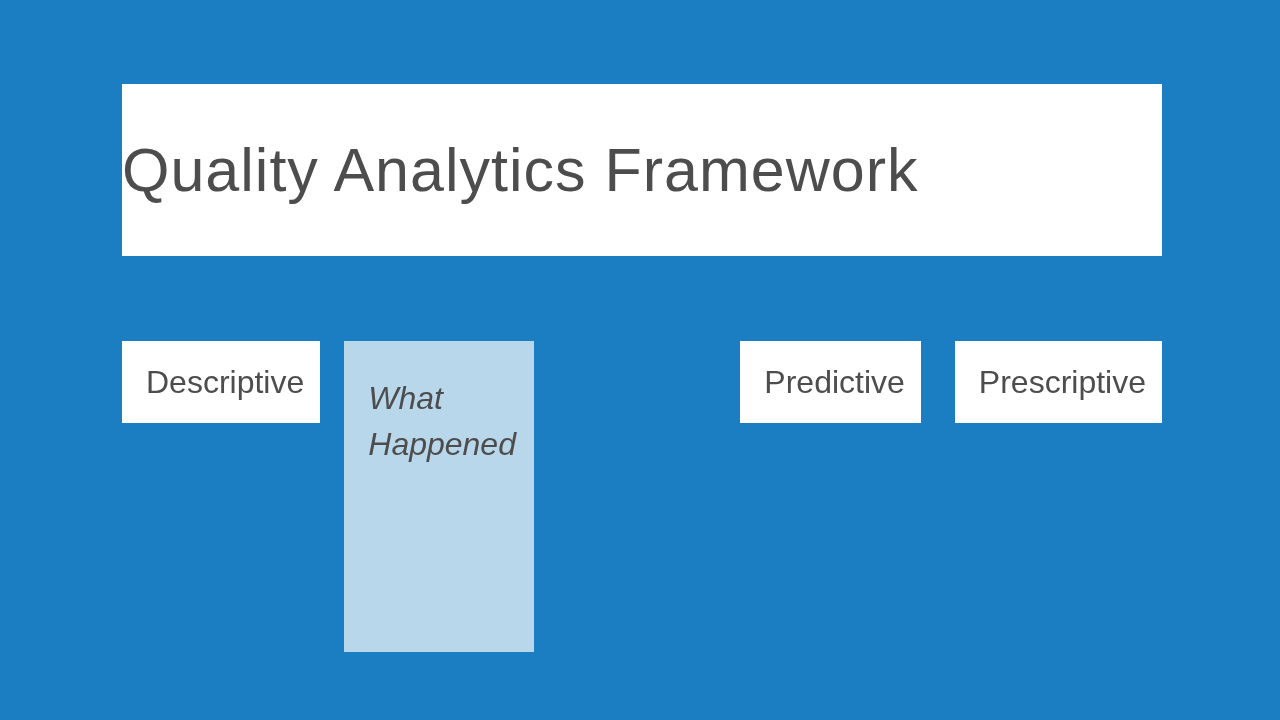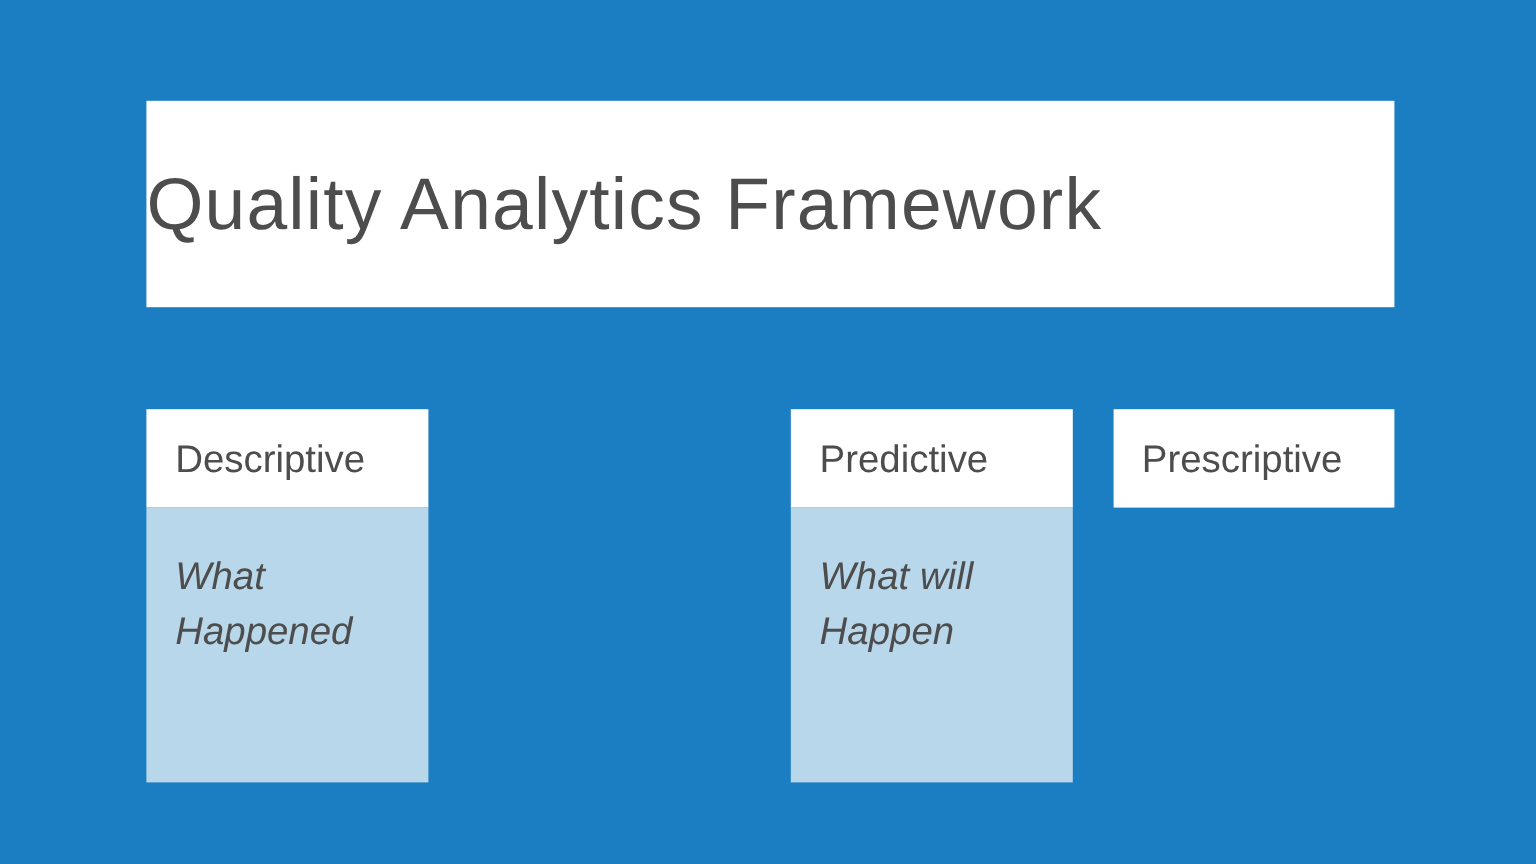--- a/index.html
+++ b/index.html
@@ -42,21 +42,22 @@
     left: 122px;
     top: 341px;
     width: 1040px;
     height: 311px;
     display: flex;
     gap: 34px;
   }
   .card {
     flex: 1 1 0;
     display: flex;
-    flex-direction: column;
+    flex-direction: row;
+    gap: 24px;
   }
   .card-header {
     height: 82px;
     background: var(--panel);
     display: flex;
     align-items: center;
     padding: 0 16px 0 24px;
     font-size: 32px;
     font-weight: 300;
     color: var(--text);
@@ -87,21 +88,20 @@
     <div class="card">
       <div class="card-header">Descriptive</div>
       <div class="card-body">What Happened</div>
     </div>
 
     <div class="card">
     </div>
 
     <div class="card">
       <div class="card-header">Predictive</div>
-      <div class="card-body">What will Happen</div>
     </div>
 
     <div class="card">
       <div class="card-header">Prescriptive</div>
     </div>
 
   </div>
 </div>
 
 </body></html>

